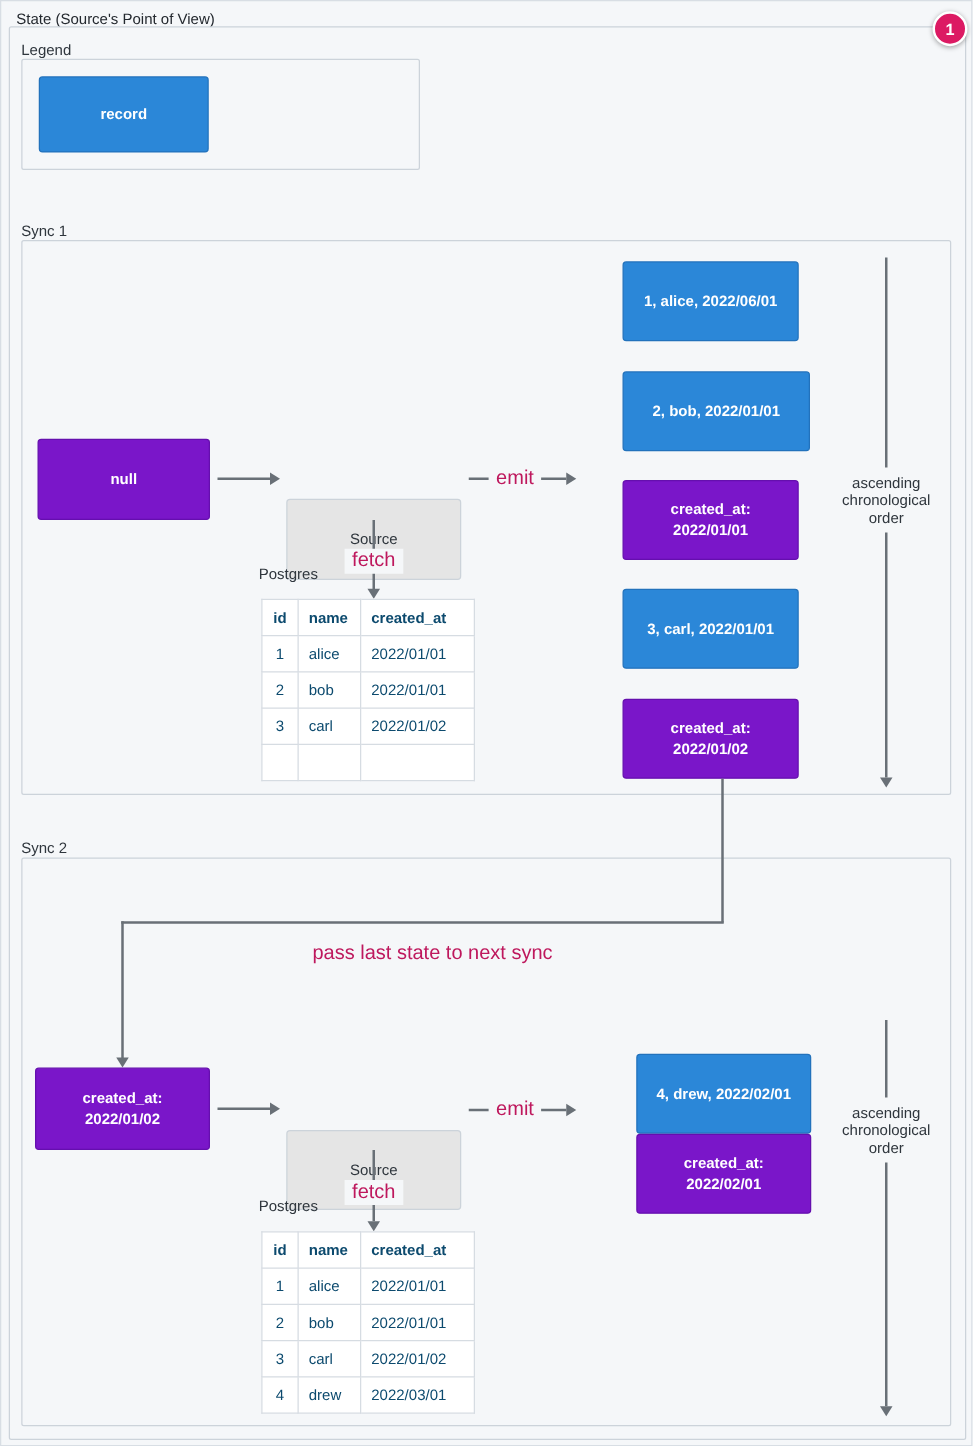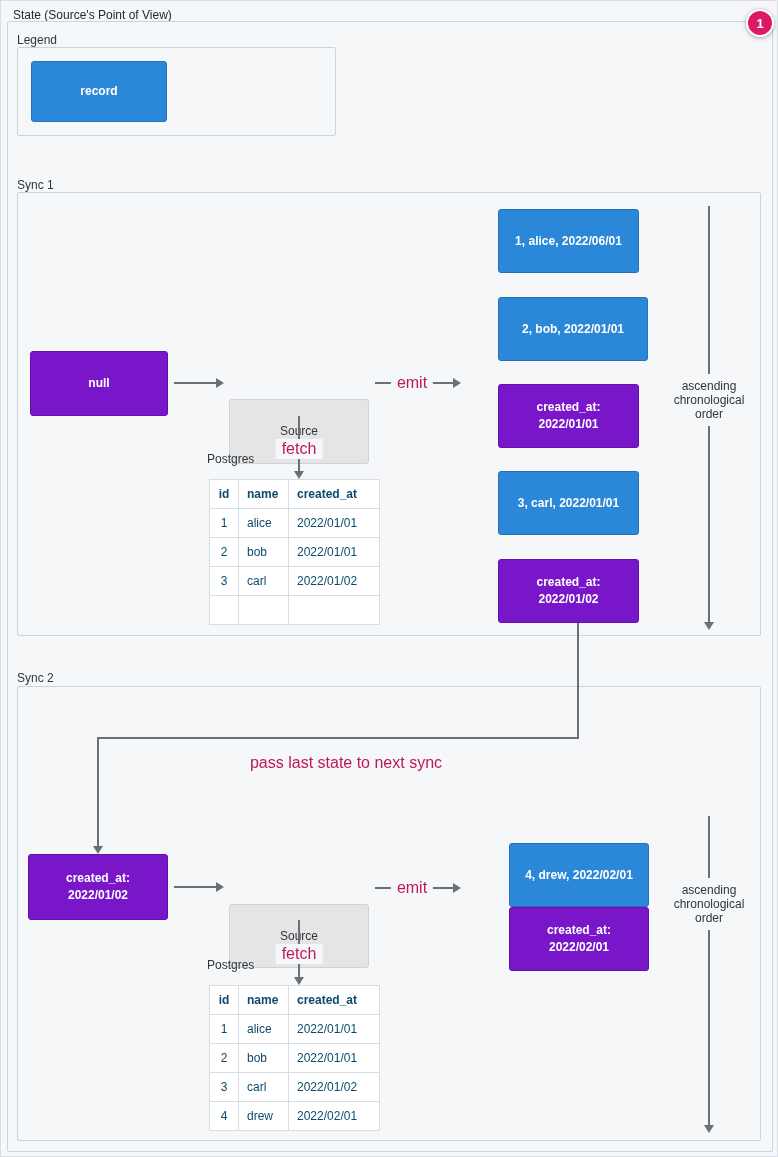--- a/index.html
+++ b/index.html
@@ -171,20 +171,20 @@
         <td>2022/01/01</td>
       </tr>
       <tr>
         <td class="c">3</td>
         <td>carl</td>
         <td>2022/01/02</td>
       </tr>
       <tr>
         <td class="c">4</td>
         <td>drew</td>
-        <td>2022/02/01</td>
+        <td>2022/03/01</td>
       </tr>
     </tbody>
   </table>
 
   <div class="badge">1</div>
 
 </div>
 
 </body></html>

